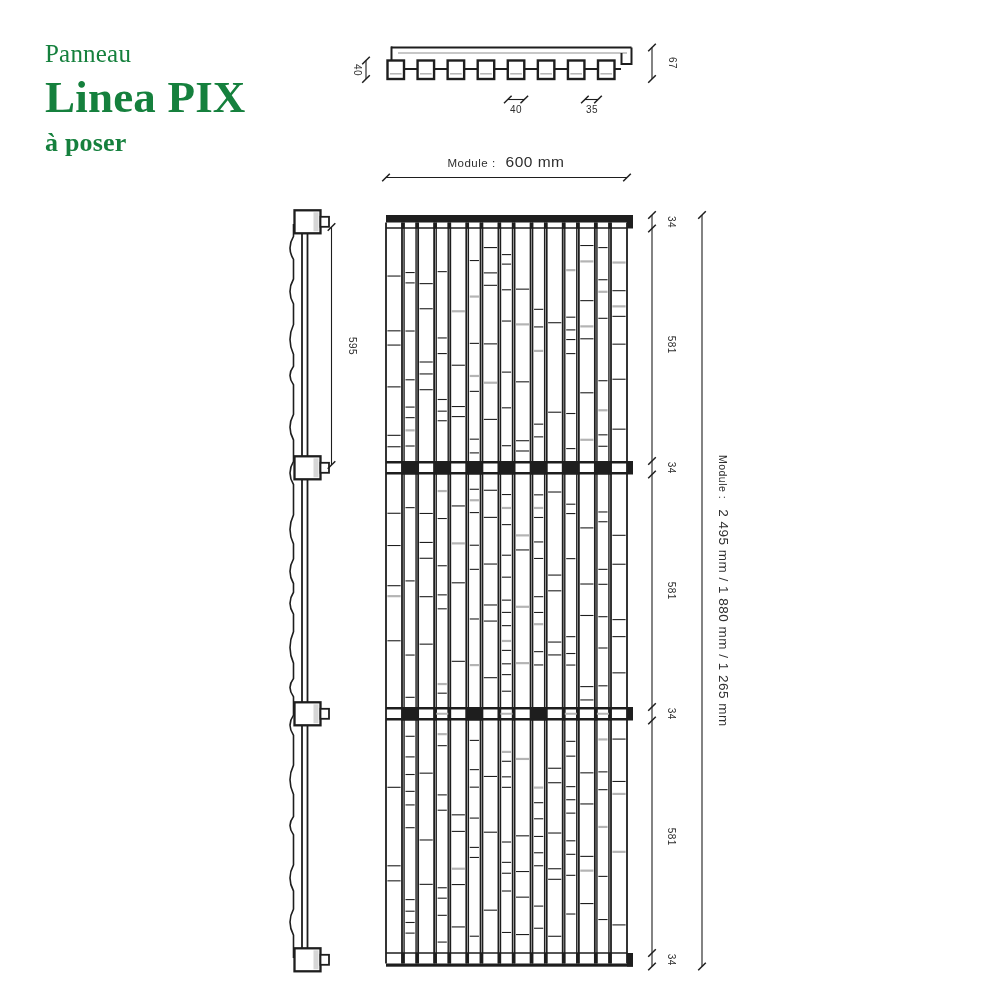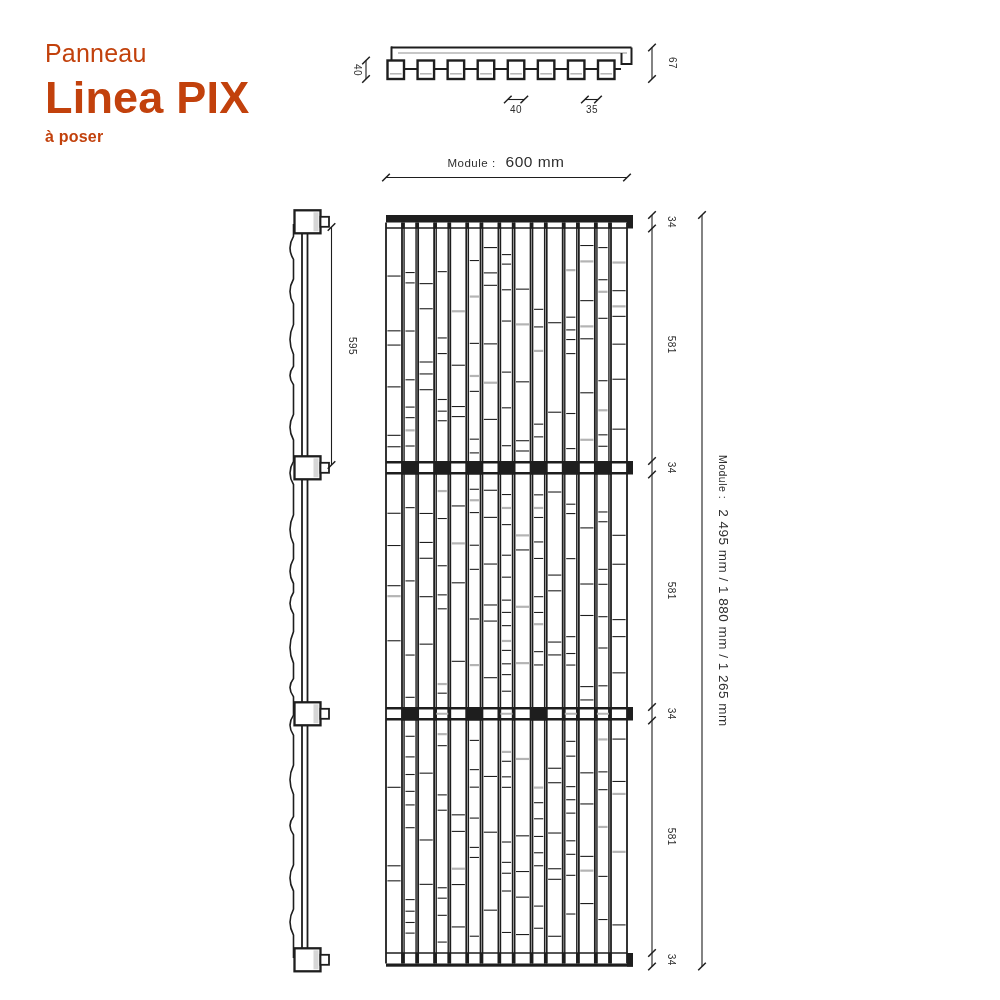--- a/index.html
+++ b/index.html
@@ -1,22 +1,22 @@
 <!DOCTYPE html>
 <html><head>
 <meta charset="utf-8">
 <style>
   html,body{margin:0;padding:0;}
   body{width:1000px;height:1000px;background:#ffffff;position:relative;overflow:hidden;
        font-family:"Liberation Sans",sans-serif;}
   #stage{position:absolute;left:0;top:0;width:1000px;height:1000px;}
-  .title-block{position:absolute;left:45px;top:38px;color:#c2410c;}
+  .title-block{position:absolute;left:45px;top:38px;color:#15803d;font-family:Liberation Serif, serif;}
   .t-cat{font-size:25px;font-weight:400;letter-spacing:.2px;line-height:1.25;}
   .t-name{font-size:45px;font-weight:700;letter-spacing:.2px;line-height:1.15;margin-top:3px;}
-  .t-variant{font-size:16px;font-weight:700;letter-spacing:.2px;margin-top:4px;}
+  .t-variant{font-size:26px;font-weight:700;letter-spacing:.2px;margin-top:4px;}
   svg{position:absolute;left:0;top:0;}
   svg text{font-family:"Liberation Sans",sans-serif;letter-spacing:.5px;}
   .dim{font-size:10px;}
 </style>
 </head>
 <body>
 
 <div id="stage">
 
   <div class="title-block">

